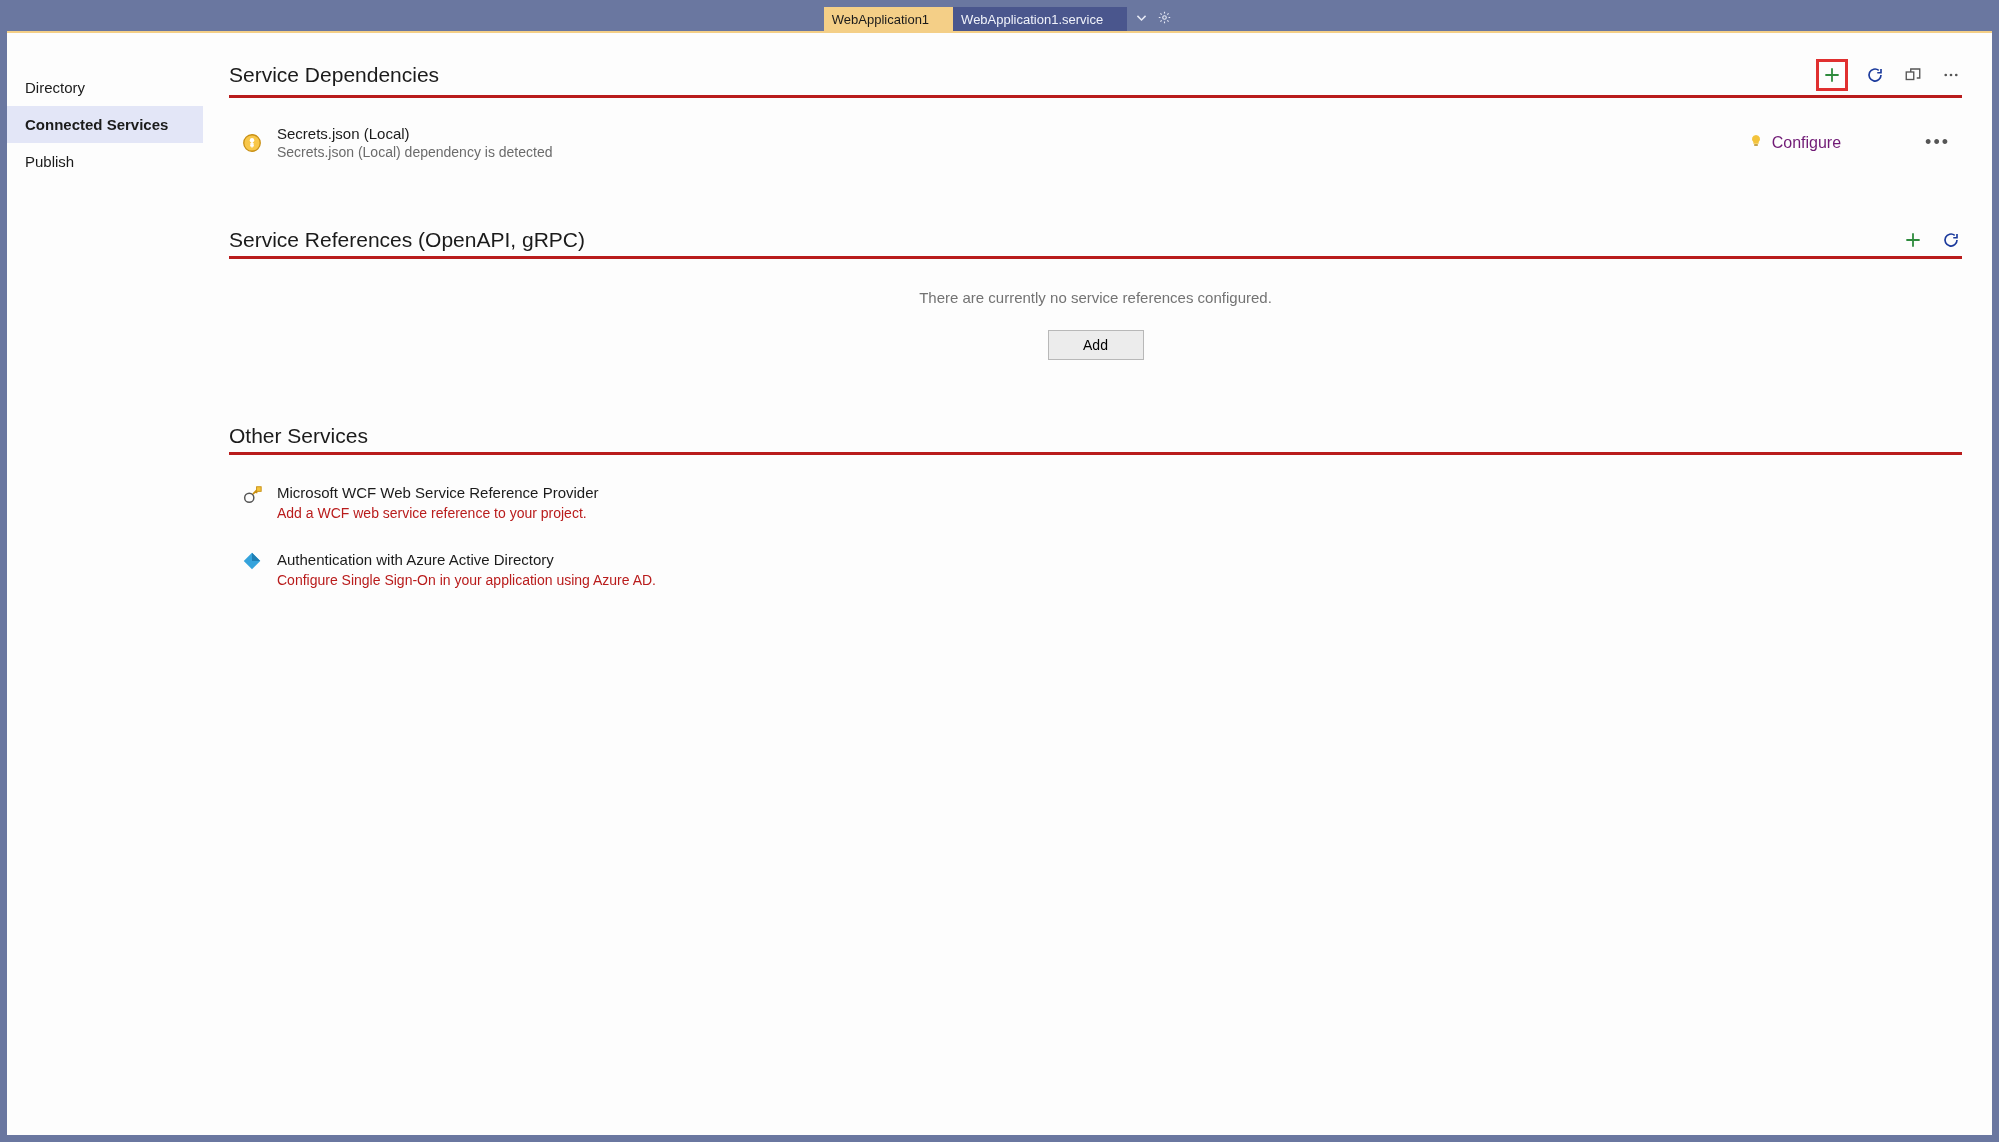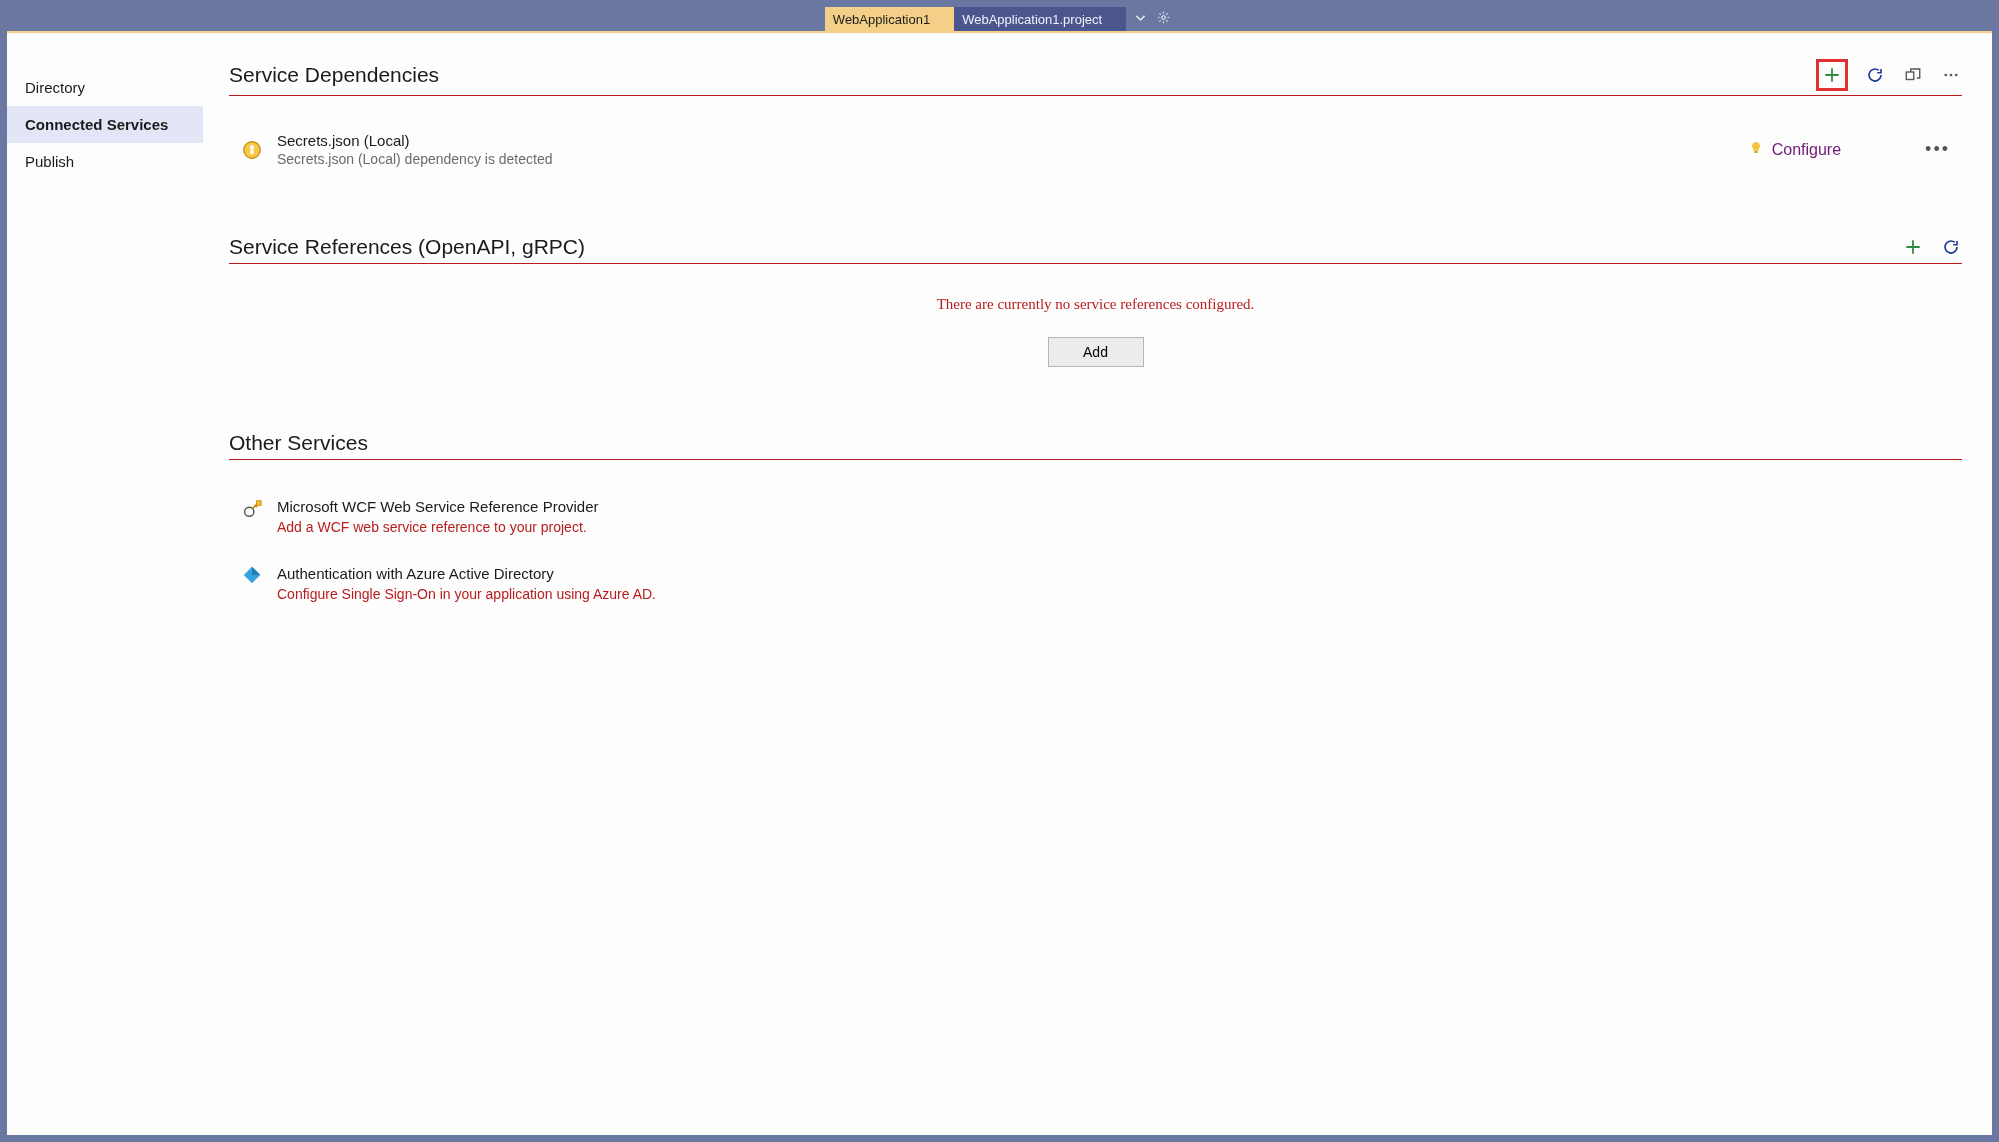--- a/index.html
+++ b/index.html
@@ -14,38 +14,38 @@
   .titlebar-icons { display: flex; align-items: center; gap: 10px; padding: 0 2px; color: #e6e9f5; }
   .titlebar-icons svg { width: 13px; height: 13px; }
 
   .workspace { background: #fdfdfd; border-top: 2px solid #f4cf87; height: calc(100% - 24px); display: flex; }
   .sidebar { width: 196px; padding-top: 36px; }
   .nav-item { padding: 10px 18px; font-size: 15px; color: #1b1b1b; cursor: pointer; }
   .nav-item.selected { background: #e3e6f7; font-weight: 600; }
 
   .content { flex: 1; padding: 26px 30px 20px 26px; overflow: auto; }
   .section { margin-bottom: 64px; }
-  .section-header { display: flex; align-items: center; justify-content: space-between; border-bottom: 1px solid #b91c1c; padding-bottom: 4px; margin-bottom: 32px; }
+  .section-header { display: flex; align-items: center; justify-content: space-between; border-bottom: 3px solid #b91c1c; padding-bottom: 4px; margin-bottom: 23px; }
   .section-title { font-size: 21px; font-weight: 400; color: #1b1b1b; }
   .section-actions { display: flex; align-items: center; gap: 16px; }
   .icon-btn { width: 22px; height: 22px; display: flex; align-items: center; justify-content: center; cursor: pointer; }
   .icon-btn svg { width: 18px; height: 18px; }
   .highlight-box { border: 3px solid #e03030; padding: 2px; }
 
   .dep-row { display: flex; align-items: center; padding: 4px 6px 4px 12px; gap: 14px; }
   .dep-icon { width: 22px; height: 22px; display:flex; align-items:center; justify-content:center; }
   .dep-text { flex: 1; }
   .dep-title { font-size: 15px; color: #1b1b1b; margin-bottom: 2px; }
   .dep-desc { font-size: 14px; color: #6b6b6b; }
   .dep-action { display: flex; align-items: center; gap: 8px; }
   .bulb svg { width: 16px; height: 16px; }
   .configure-link { color: #701a75; font-size: 16px; cursor: pointer; margin-right: 70px; }
   .row-more { color: #555; font-size: 18px; letter-spacing: 2px; cursor: pointer; padding: 0 6px; }
 
-  .empty-msg { text-align: center; color: #b91c1c; font-size: 15px; margin: 30px 0 24px; font-family: Liberation Serif, serif; }
+  .empty-msg { text-align: center; color: #737373; font-size: 15px; margin: 30px 0 24px; }
   .add-btn { display: block; margin: 0 auto; width: 96px; height: 30px; background: #ececec; border: 1px solid #b8b8b8; font-size: 14px; cursor: pointer; }
 
   .svc-row { display: flex; align-items: flex-start; gap: 14px; padding: 6px 0 6px 12px; margin-bottom: 18px; }
   .svc-icon { width: 22px; height: 22px; display:flex; align-items:center; justify-content:center; }
   .svc-title { font-size: 15px; color: #1b1b1b; margin-bottom: 4px; }
   .svc-desc { font-size: 14px; color: #b91c1c; }
 </style>
 </head>
 <body>
 
@@ -60,21 +60,21 @@
       </span>
       <span class="close">
         <svg viewBox="0 0 16 16">
             <path d="M3 3l10 10M13 3L3 13" stroke="#333" stroke-width="1.6"></path>
           </svg>
       </span>
     </div>
   </div>
   <div class="tabbar-right">
     <div class="tab tab-right">
-      <span>WebApplication1.project</span>
+      <span>WebApplication1.service</span>
       <span class="pin">
         <svg viewBox="0 0 16 16">
             <path d="M5 1h6v2l-1 1v4l2 2v1H9v4l-1 1-1-1v-4H4v-1l2-2V4L5 3V1z" fill="#d6daf0"></path>
           </svg>
       </span>
       <span class="close">
         <svg viewBox="0 0 16 16">
             <path d="M3 3l10 10M13 3L3 13" stroke="#d6daf0" stroke-width="1.6"></path>
           </svg>
       </span>

